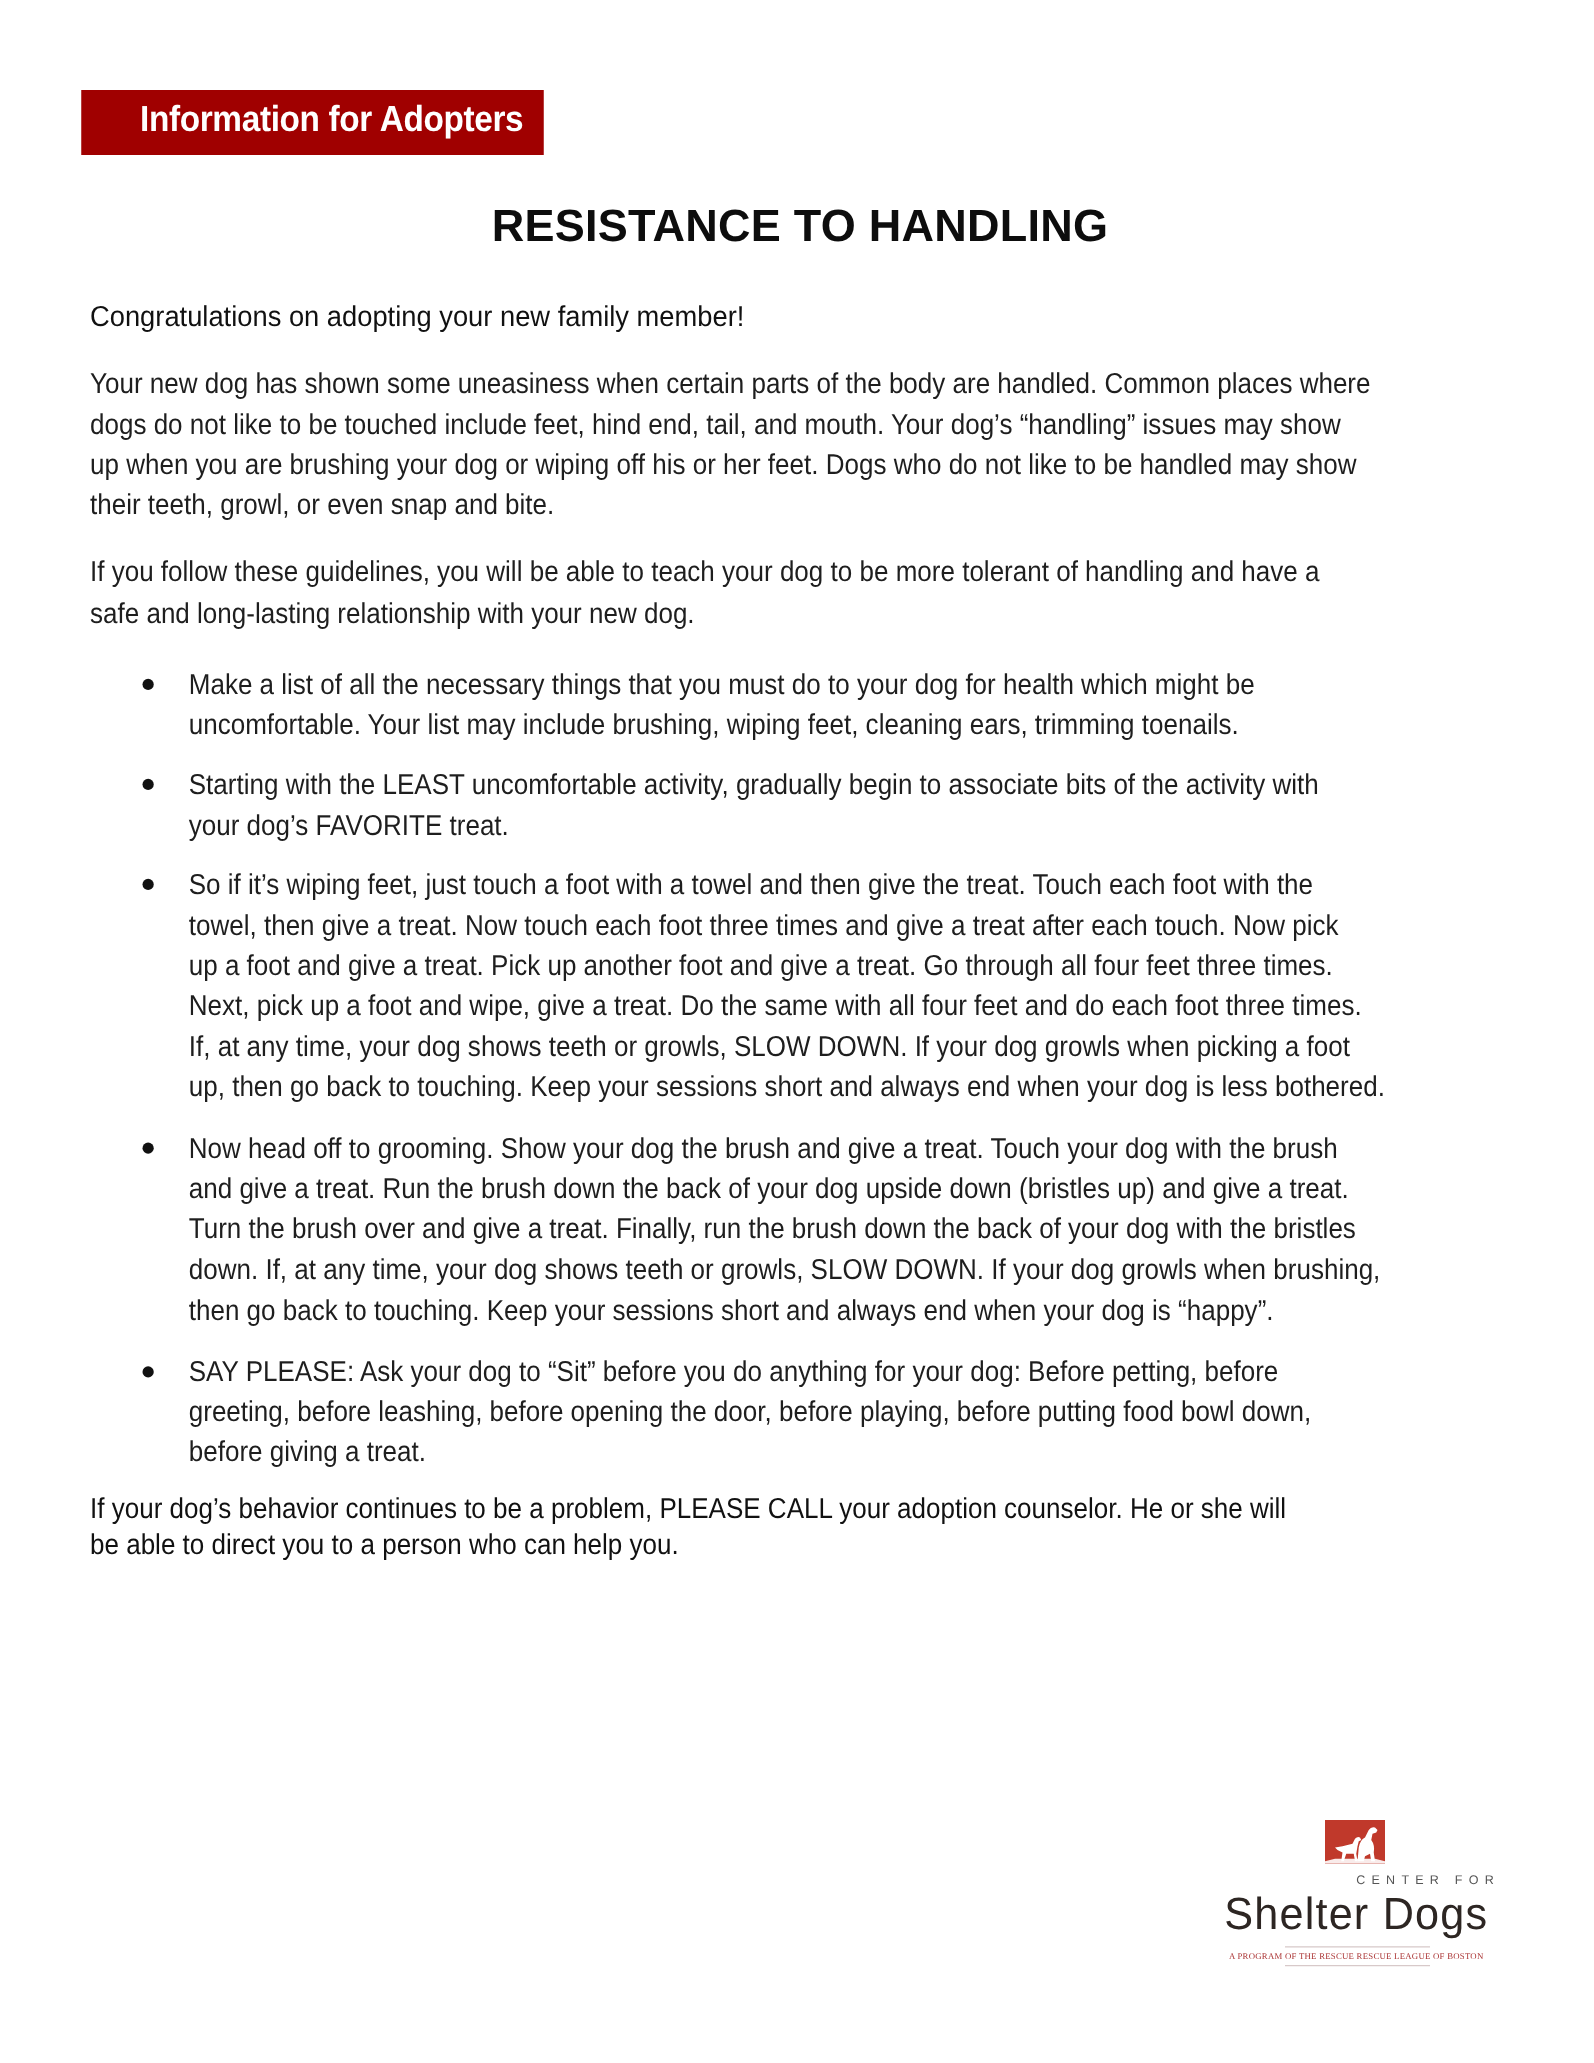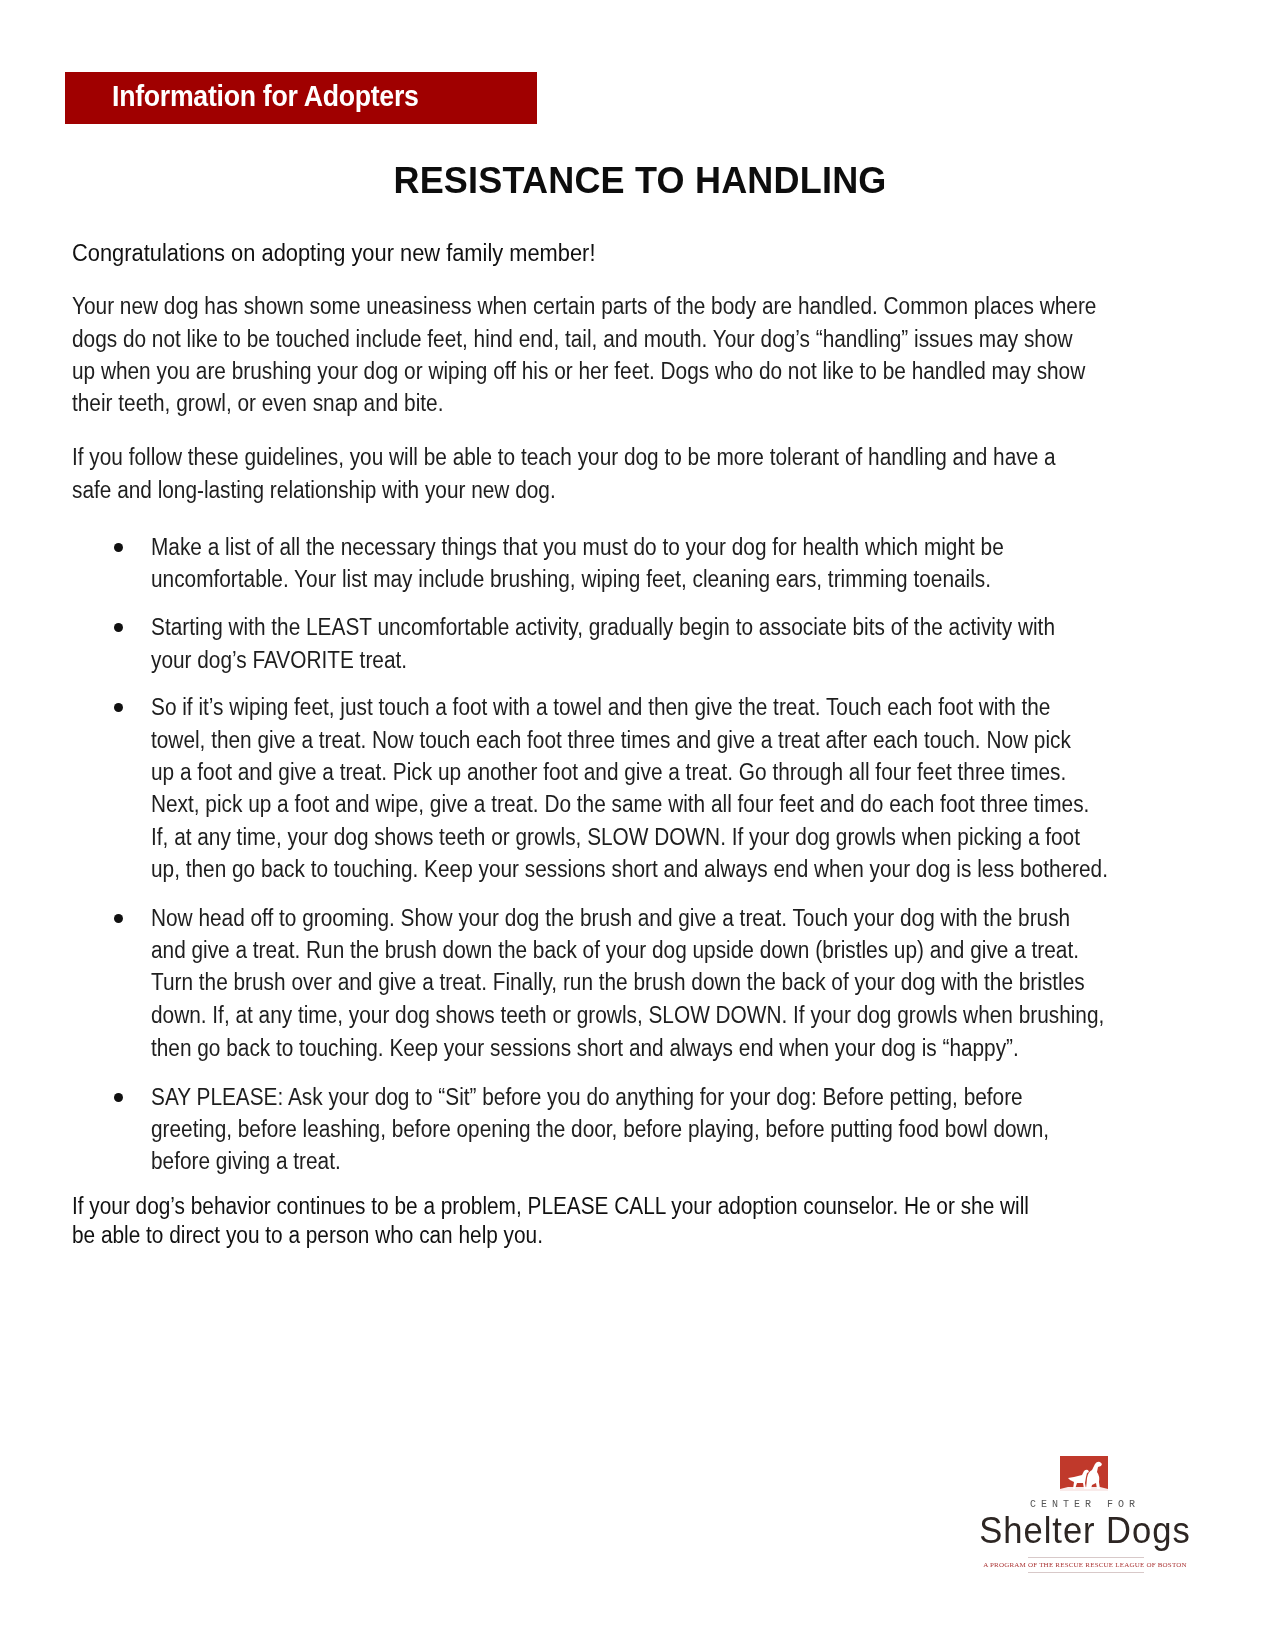--- a/index.html
+++ b/index.html
@@ -1,34 +1,34 @@
 <!DOCTYPE html>
 <html><head>
 <meta charset="utf-8">
 <style>
   html, body { margin:0; padding:0; background:#ffffff; }
   body { width:1275px; height:1650px; position:relative; overflow:hidden;
          font-family:"Liberation Sans", sans-serif; color:#1a1a1a; }
-  .header-bar { position:absolute; left:65px; top:72px; width:472px; height:52px;
+  .header-bar { position:absolute; left:65px; top:72px; width:370px; height:52px;
                 background:#a00000; }
   .header-text { position:absolute; left:47px; top:8px; color:#fff; font-weight:bold;
                  font-size:29px; letter-spacing:-0.3px; white-space:nowrap;
                  transform:scaleX(0.92); transform-origin:left center; }
   .title { position:absolute; left:0; width:1280px; top:160px; text-align:center;
            font-weight:bold; font-size:36px; color:#0d0d0d; letter-spacing:0.2px; }
   .line { position:absolute; white-space:nowrap; font-size:23px; line-height:28px;
           color:#1e1e1e; transform:scaleX(0.905); transform-origin:left center; }
   .line.lead { font-size:23px; color:#111; transform:scaleX(0.95); }
   .line.closing { color:#111; transform:scaleX(0.905); }
   .bullet-dot { position:absolute; width:9px; height:9px; border-radius:50%; background:#111; }
   .logo { position:absolute; left:970px; top:1450px; width:230px; height:130px; }
   .logo-mark { position:absolute; left:90px; top:6px; width:48px; height:35px; background:#c0392b; }
   .logo-mark svg { position:absolute; left:0; top:0; }
-  .logo-small { position:absolute; left:0; width:230px; top:49px; text-align:center;
-                font-size:10px; letter-spacing:5px; color:#555;font-family:Liberation Mono, monospace; }
+  .logo-small { position:absolute; left:0; width:230px; top:49px; text-align:right;
+                font-size:10px; letter-spacing:5px; color:#555; }
   .logo-name { position:absolute; left:0; width:230px; top:60px; text-align:center;
                font-size:36px; color:#2d2623; letter-spacing:1px;
                transform:scaleX(0.96); }
   .logo-rule { position:absolute; left:58px; width:116px; height:1px; background:#d8c9c9; }
   .logo-tag { position:absolute; left:0; width:230px; top:111px; text-align:center;
               font-family:"Liberation Serif", serif; font-size:7px; color:#a33; letter-spacing:0.2px; }
 </style>
 </head>
 <body>
 

